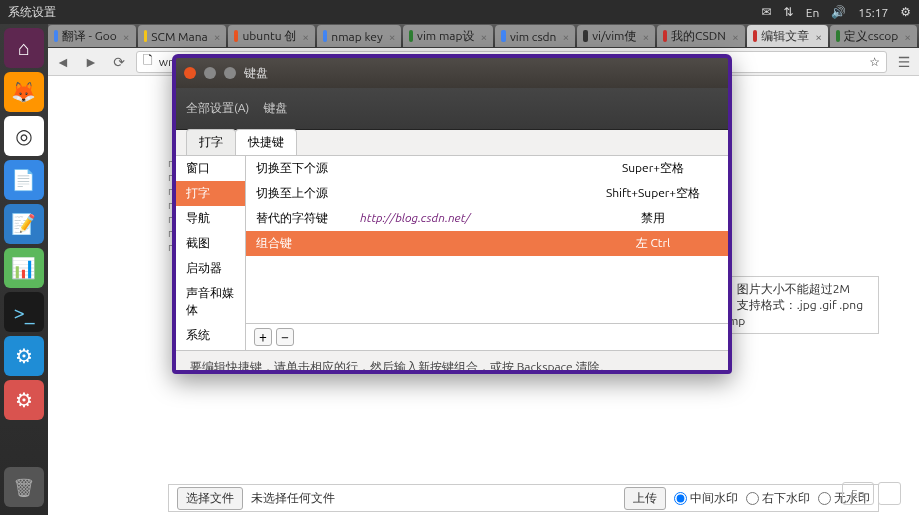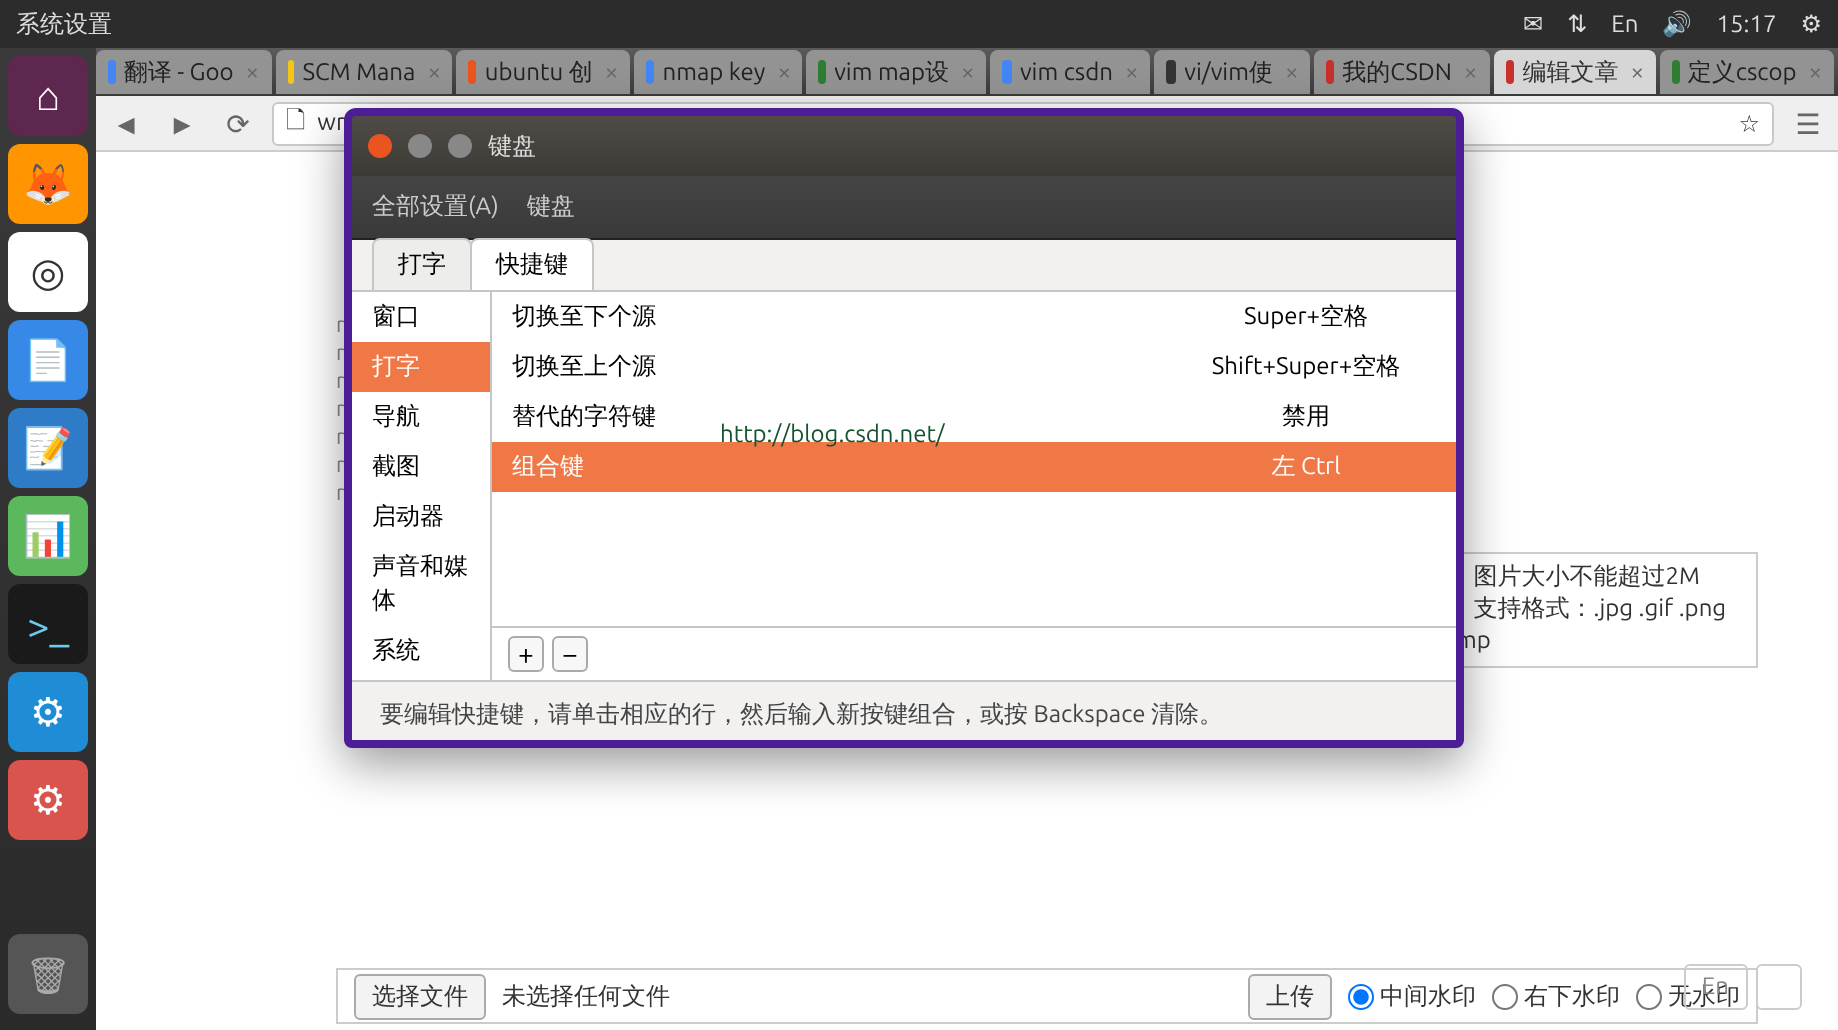--- a/index.html
+++ b/index.html
@@ -37,39 +37,39 @@
 .radio{display:inline-flex;align-items:center;gap:3px}
 .hintbox{position:absolute;right:0;top:190px;width:170px;border:1px solid #ccc;padding:4px 8px;font-size:11px;line-height:16px;color:#333;background:#fff}
 .lang{position:absolute;right:18px;bottom:10px;display:flex;gap:4px}
 .lang div{border:1px solid #ccc;border-radius:3px;padding:4px 8px;color:#888}
 .dialog{position:absolute;left:172px;top:54px;width:560px;height:320px;background:#701a75;border:4px solid #4c1d95;border-radius:6px 6px 4px 4px;box-shadow:0 8px 24px rgba(0,0,0,.4);overflow:hidden}
 .dlgtitle{height:30px;background:linear-gradient(#4f4b47,#3d3935);display:flex;align-items:center;padding:0 8px;color:#ddd;gap:8px}
 .wbtn{width:12px;height:12px;border-radius:50%}
 .wbtn.close{background:#e95420}
 .wbtn.min{background:#888}
 .wbtn.max{background:#888}
-.dlgtool{height:32px;background:linear-gradient(#454545,#393939);display:flex;align-items:center;padding:0 10px;gap:14px;color:#ccc;border-bottom:1px solid #222}
+.dlgtool{height:42px;background:linear-gradient(#454545,#393939);display:flex;align-items:center;padding:0 10px;gap:14px;color:#ccc;border-bottom:1px solid #222}
 .dlgtool span{cursor:default}
 .dlgtabs{height:26px;background:#f2f1f0;display:flex;align-items:flex-end;padding-left:10px;border-bottom:1px solid #c6c6c6}
 .dlgtab{padding:4px 12px;border:1px solid #c6c6c6;border-bottom:none;background:#ededec;border-radius:4px 4px 0 0;margin-right:-1px}
 .dlgtab.active{background:#fff}
 .dlgbody{display:flex;height:194px}
 .side{width:70px;border-right:1px solid #c6c6c6;background:#fff;overflow:hidden}
 .side div{padding:4px 10px}
 .side div.sel{background:#f07746;color:#fff}
 .main{flex:1;background:#fff;display:flex;flex-direction:column}
 .rows{flex:1}
 .row{display:flex;padding:4px 10px}
 .row.sel{background:#f07746;color:#fff}
 .row .k{flex:1}
 .row .v{width:130px;text-align:center}
 .addrow{border-top:1px solid #c6c6c6;padding:4px 8px;display:flex;gap:4px}
 .sq{width:18px;height:18px;border:1px solid #aaa;border-radius:3px;display:flex;align-items:center;justify-content:center;background:#f7f7f7;font-size:14px;line-height:1}
 .dlgfoot{padding:8px 14px;color:#444;border-top:1px solid #c6c6c6;background:#f2f1f0}
-.watermark{position:absolute;left:360px;top:210px;color:#14532d;font-size:13px;pointer-events:none;z-index:5}
+.watermark{position:absolute;left:360px;top:210px;color:#701a75;font-size:13px;font-style:italic;pointer-events:none;z-index:5}
 </style>
 </head>
 <body>
 
 <div class="topbar">
   <span class="title">系统设置</span>
   <div class="right">
     <span>✉</span>
     <span>⇅</span>
     <span>En</span>

